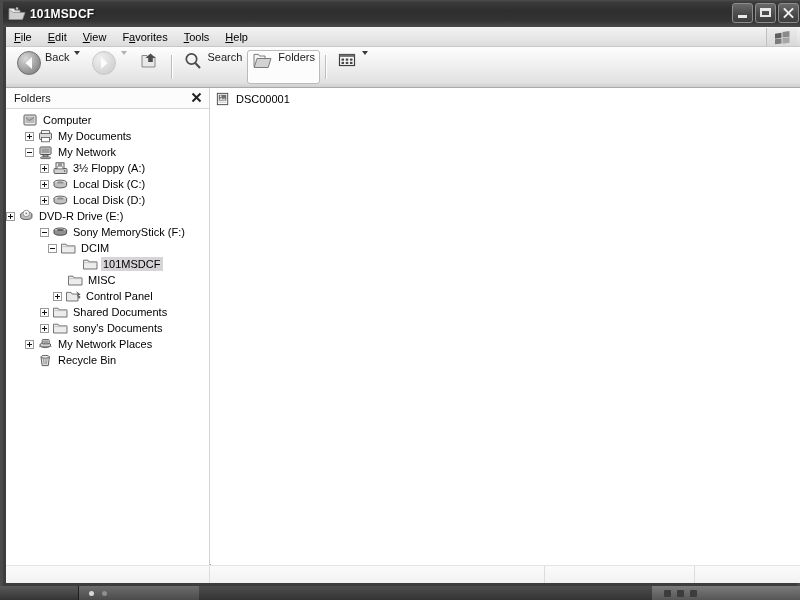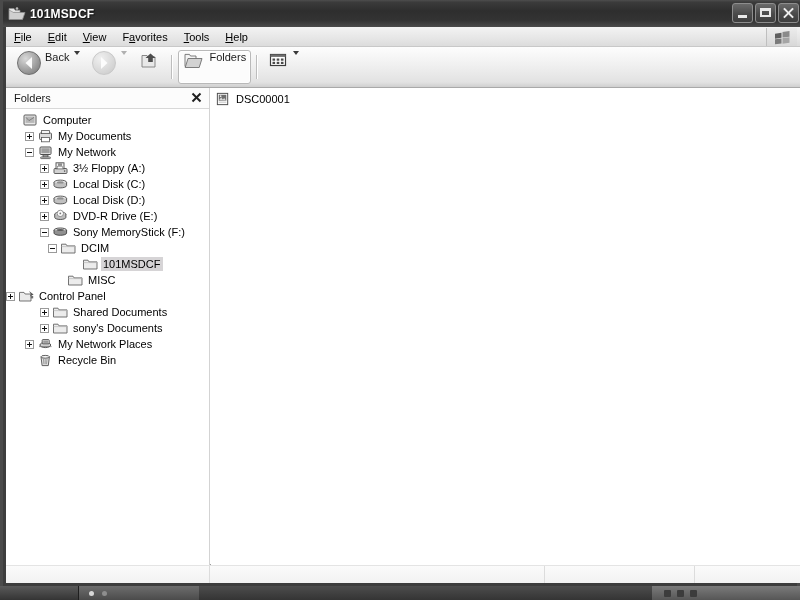--- a/index.html
+++ b/index.html
@@ -257,20 +257,29 @@
       <span>
         <svg width="22" height="20" viewBox="0 0 22 20">
           <path d="M3 6 L3 16 L16 16 L16 6 L9 6 L8 4.5 L3 4.5 Z" fill="#e8e8e8" stroke="#7d7d7d" stroke-width="0.9"></path>
           <path d="M11.5 2.5 L16.5 7 L13.8 7 L13.8 11 L9.2 11 L9.2 7 L6.5 7 Z" fill="#4d4d4d"></path>
         </svg>
       </span>
     </div>
 
     <span class="tb-sep"></span>
 
+    <div class="tbar-btn">
+      <span>
+        <svg width="20" height="20" viewBox="0 0 20 20">
+          <circle cx="8.5" cy="8" r="5.2" fill="none" stroke="#4a4a4a" stroke-width="1.7"></circle>
+          <line x1="12.3" y1="12" x2="17" y2="17" stroke="#4a4a4a" stroke-width="2"></line>
+        </svg>
+      </span>
+      <span class="lbl">Search</span>
+    </div>
 
     <div class="tbar-btn pressed">
       <span>
         <svg width="22" height="20" viewBox="0 0 22 20">
           <path d="M2 5 L2 15.5 L13 15.5 L13 5 L7.5 5 L6.5 3.4 L2 3.4 Z" fill="#f4f4f4" stroke="#6f6f6f" stroke-width="0.9"></path>
           <path d="M5 7.5 L19 7.5 L16.2 16.5 L2.2 16.5 Z" fill="#d2d2d2" stroke="#6f6f6f" stroke-width="0.9"></path>
         </svg>
       </span>
       <span class="lbl">Folders</span>
     </div>
@@ -357,21 +366,21 @@
           </div>
           <div class="trow" style="padding-left: 34px;">
             <span class="expander plus"></span>
             <span class="ticon"><svg width="17" height="15" viewBox="0 0 17 15">
                 <ellipse cx="8.3" cy="5.4" rx="6.3" ry="2.3" fill="#f0f0f0" stroke="#4b4b4b" stroke-width="0.9"></ellipse>
                 <path d="M2 5.4 L2 8.6 a6.3 2.3 0 0 0 12.6 0 L14.6 5.4" fill="#c0c0c0" stroke="#4b4b4b" stroke-width="0.9"></path>
                 <ellipse cx="8.3" cy="5.4" rx="3.4" ry="1.2" fill="#8f8f8f"></ellipse>
               </svg></span>
             <span class="tlabel">Local Disk (D:)</span>
           </div>
-          <div class="trow" style="padding-left: 34px;">
+          <div class="trow" style="">
             <span class="expander plus"></span>
             <span class="ticon"><svg width="17" height="15" viewBox="0 0 17 15">
                 <ellipse cx="8.3" cy="5.2" rx="5.6" ry="2.1" fill="#ececec" stroke="#4b4b4b" stroke-width="0.9"></ellipse>
                 <path d="M2.7 5.2 L2.7 8.4 a5.6 2.1 0 0 0 11.2 0 L13.9 5.2" fill="#bdbdbd" stroke="#4b4b4b" stroke-width="0.9"></path>
                 <circle cx="8.3" cy="4.4" r="3.2" fill="#fbfbfb" stroke="#6a6a6a" stroke-width="0.7"></circle>
                 <circle cx="8.3" cy="4.4" r="0.9" fill="#787878"></circle>
               </svg></span>
             <span class="tlabel">DVD-R Drive (E:)</span>
           </div>
           <div class="trow" style="padding-left: 34px;">
@@ -400,21 +409,21 @@
             <span class="tlabel">101MSDCF</span>
           </div>
           <div class="trow" style="padding-left: 49px;">
             <span class="expander-spacer"></span>
             <span class="ticon"><svg width="17" height="15" viewBox="0 0 17 15">
                 <path d="M1.5 3.2 L6 3.2 L7.1 4.9 L15 4.9 L15 12 L1.5 12 Z" fill="#ececec" stroke="#6b6b6b" stroke-width="0.95"></path>
                 <path d="M1.5 5.6 L15 5.6" stroke="#b9b9b9" stroke-width="0.7"></path>
               </svg></span>
             <span class="tlabel">MISC</span>
           </div>
-          <div class="trow" style="">
+          <div class="trow" style="padding-left: 34px; margin-left: 13px;">
             <span class="expander plus"></span>
             <span class="ticon"><svg width="17" height="15" viewBox="0 0 17 15">
                 <path d="M1.5 3.4 L6 3.4 L7.1 5 L13 5 L13 12 L1.5 12 Z" fill="#eaeaea" stroke="#666" stroke-width="0.9"></path>
                 <path d="M11 2 L15.6 5.6 L11.8 7.4 L12.9 5.2 Z" fill="#575757"></path>
                 <rect x="12.8" y="7" width="2.4" height="2.4" fill="#6f6f6f"></rect>
               </svg></span>
             <span class="tlabel">Control Panel</span>
           </div>
           <div class="trow" style="padding-left: 34px;">
             <span class="expander plus"></span>

